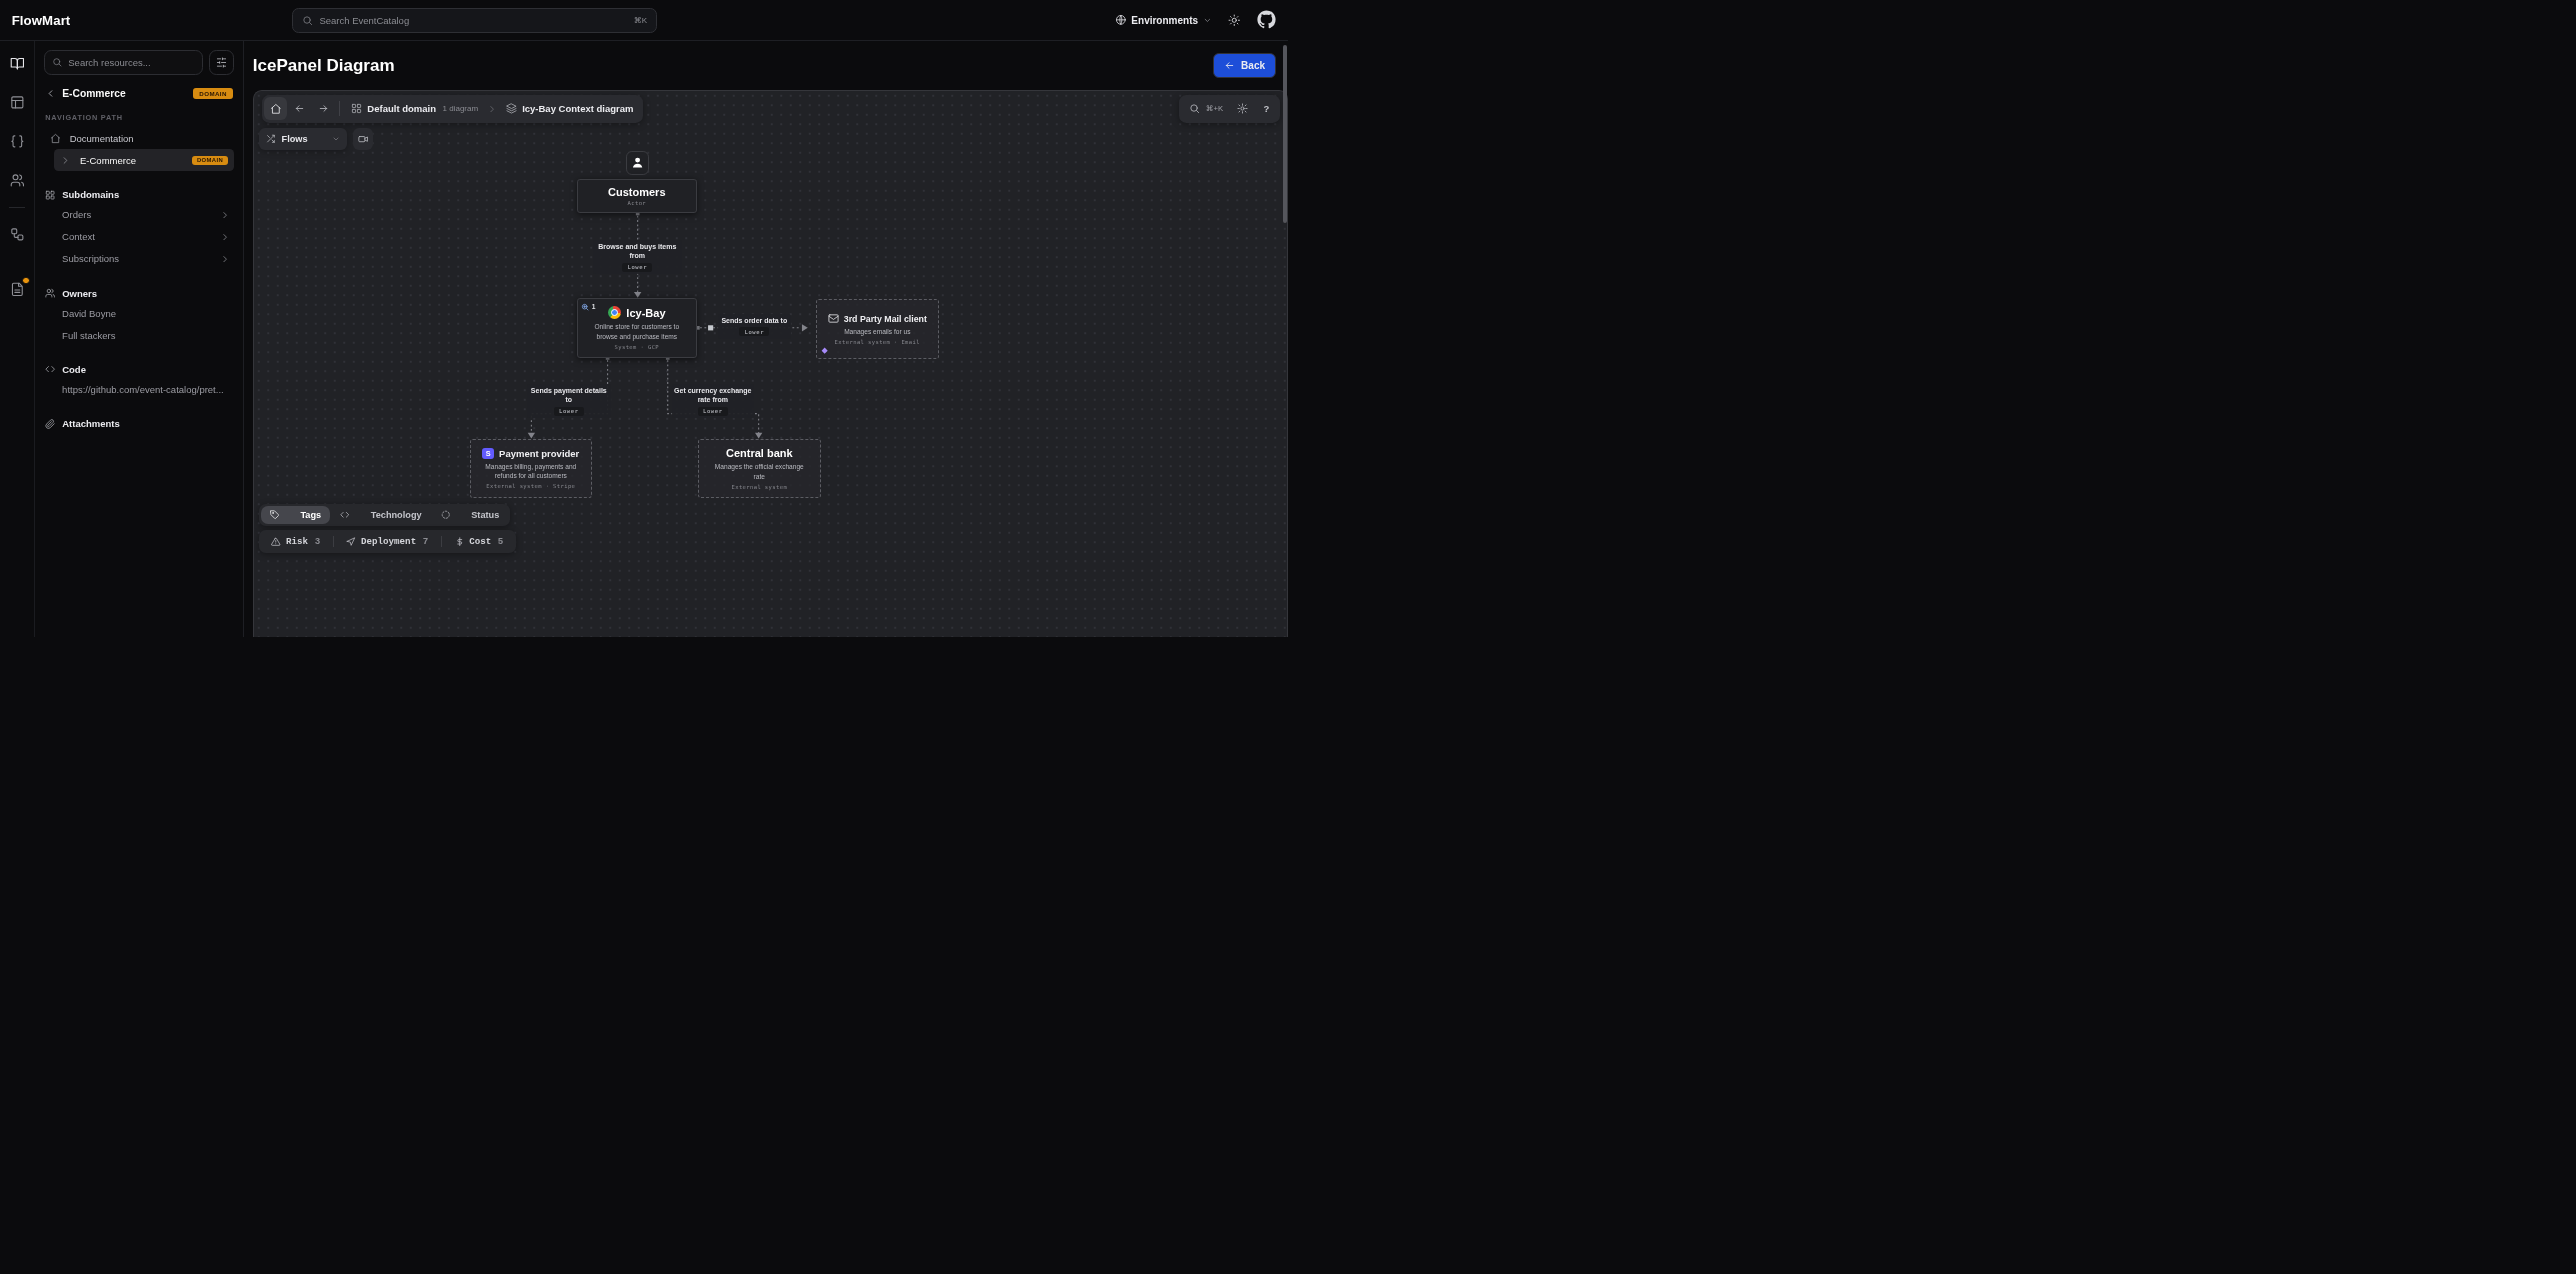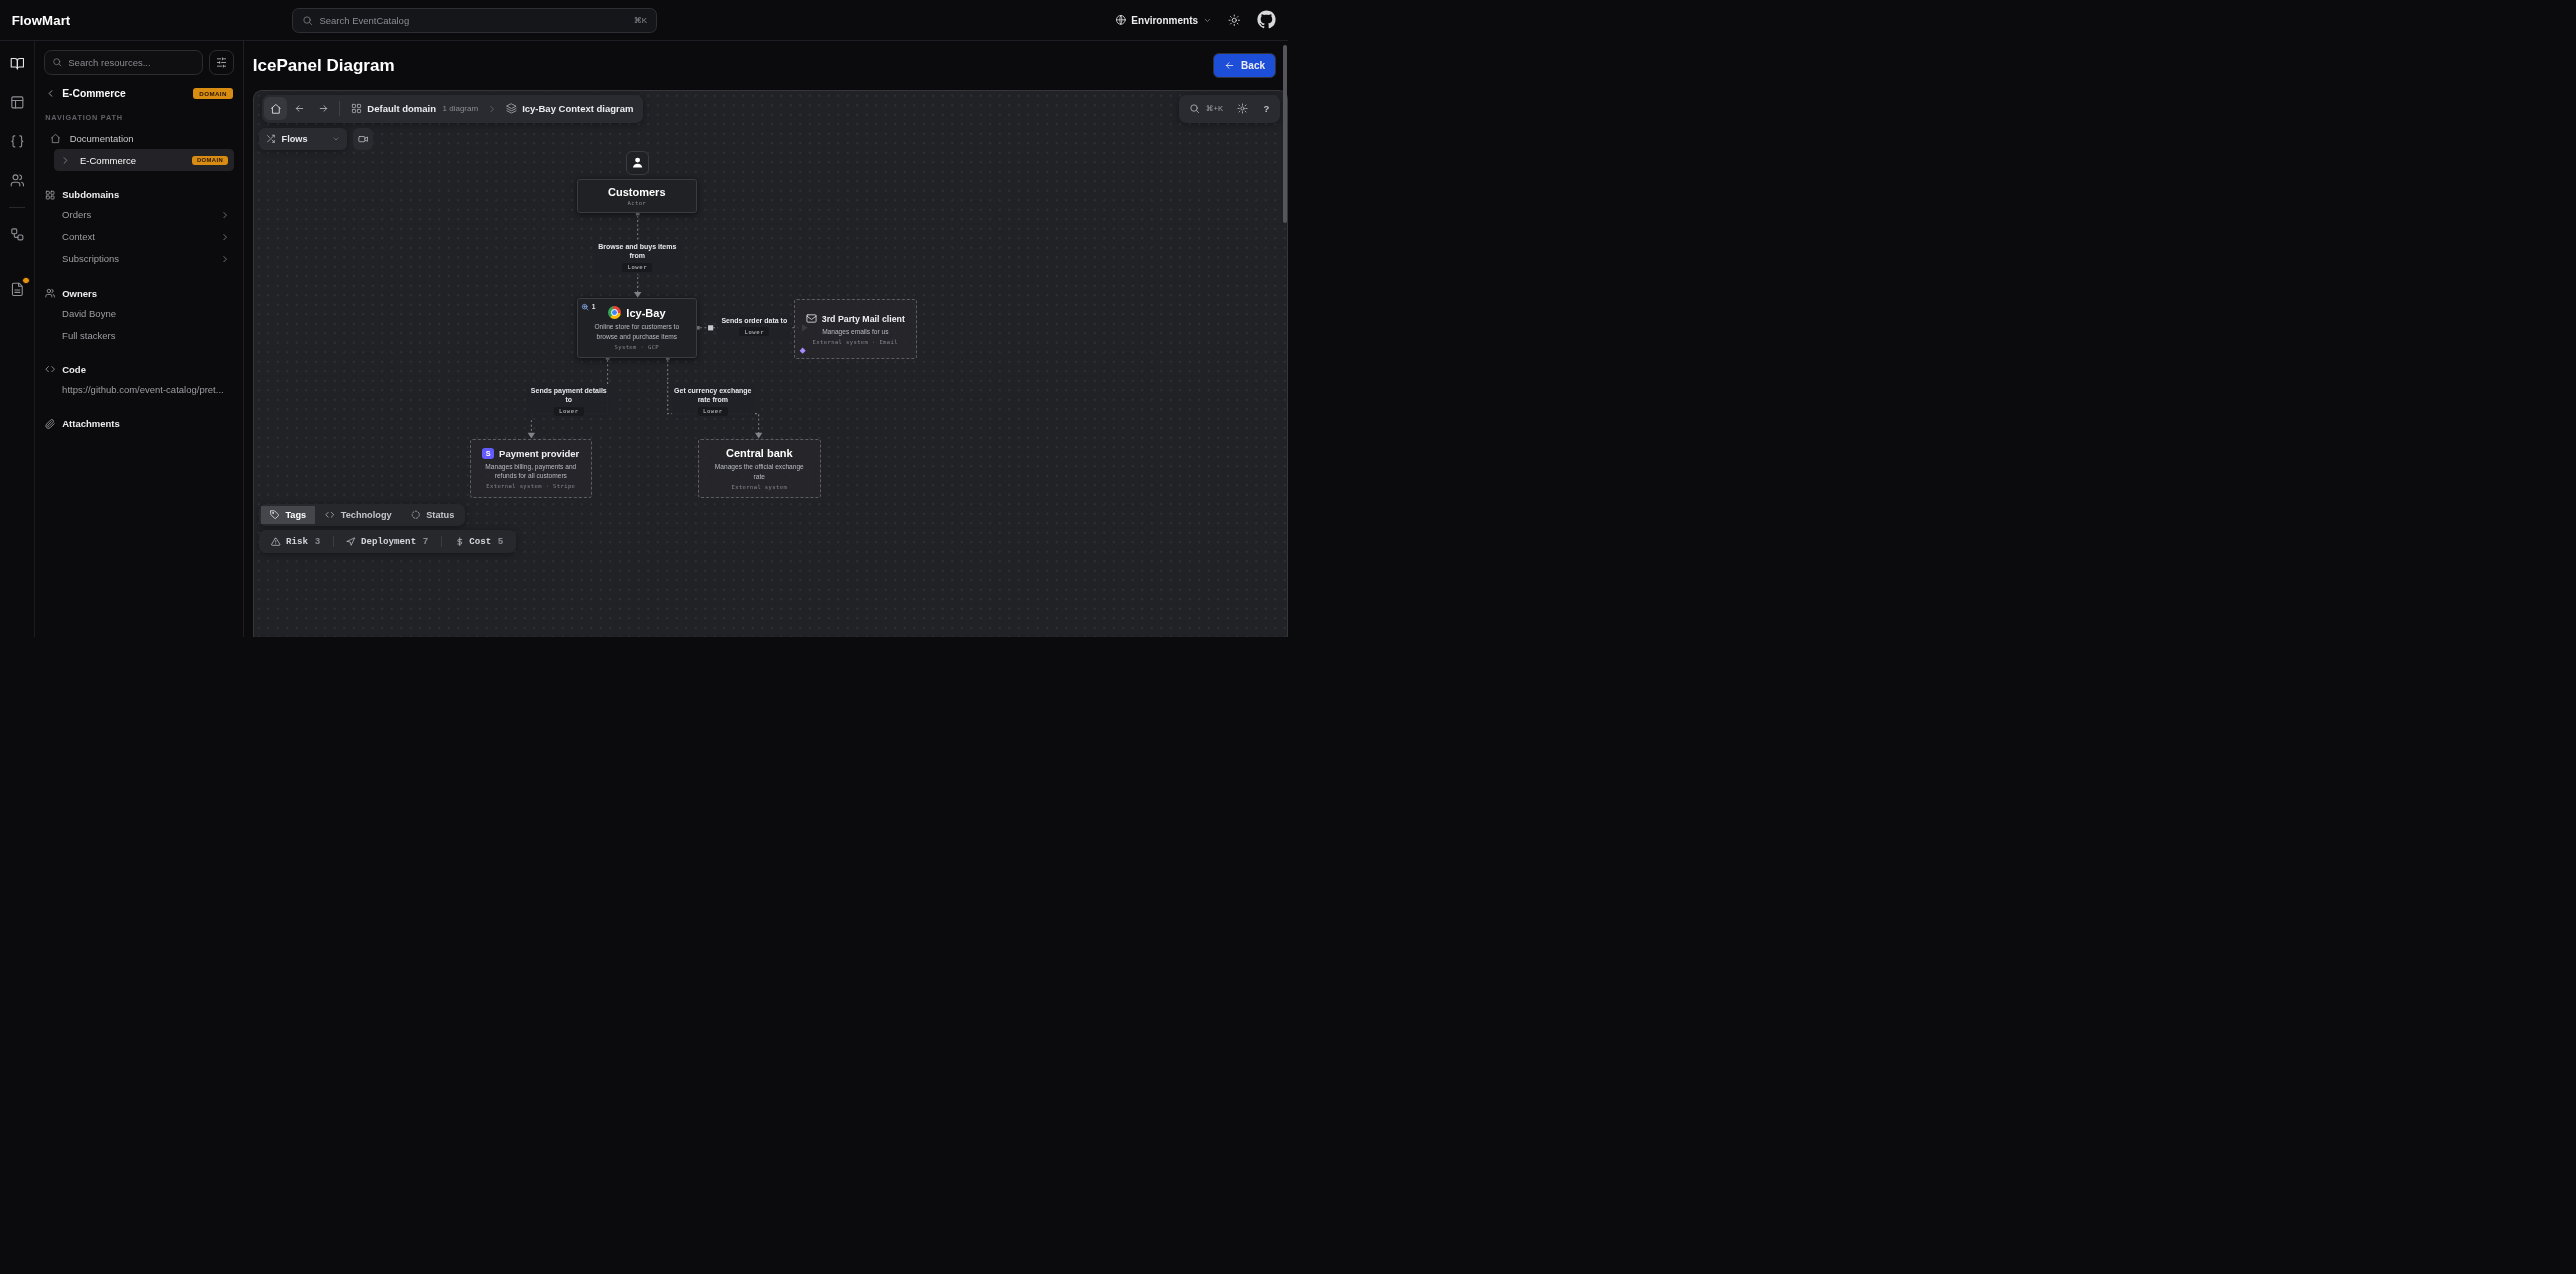--- a/index.html
+++ b/index.html
@@ -105,21 +105,21 @@
   .mail-glyph { width:11px; height:11px; color:#e4e4e8; flex:none; }
   .mini-purple { position:absolute; left:4.4px; bottom:3.7px; width:7.3px; height:7.3px; color:#a78bfa; }
 
   
   .edge-label { position:absolute; z-index:3; display:flex; flex-direction:column; align-items:center; gap:2.2px; text-align:center; background:rgba(33,34,38,.95); border-radius:2.9px; padding:2.2px 1.5px; cursor:pointer; }
   .edge-text { font-size:7px; font-weight:700; color:#e8e8ec; line-height:1.3; }
   .edge-tag { font-family:"DejaVu Sans Mono",monospace; font-size:5.5px; font-weight:700; letter-spacing:0.6px; color:#9fa0a6; background:#18191c; padding:1.5px 5.1px; border-radius:2.2px; }
 
   
   .legend-row { position:absolute; display:flex; align-items:center; background:#27282c; border-radius:6.6px; padding:2.2px; gap:1.5px; z-index:5; box-shadow:0 1.5px 5.9px rgba(0,0,0,.35); }
-  .ltab { display:flex; align-items:center; gap:6px; padding:3.7px 8.8px; border-radius:1px; font-size:9.2px; font-weight:600; color:#c3c4ca; cursor:pointer; }
+  .ltab { display:flex; align-items:center; gap:21px; padding:3.7px 8.8px; border-radius:7px; font-size:9.2px; font-weight:600; color:#c3c4ca; cursor:pointer; }
   .ltab.active { background:#45464c; color:#fff; }
   .ltab svg { width:9.5px; height:9.5px; }
   .stats-row { padding:2.9px 3.7px; gap:4px;font-family:Liberation Mono, monospace; }
   .lstat { display:flex; align-items:center; gap:5.1px; padding:2.9px 8.8px; font-size:9.2px; font-weight:600; color:#d4d5da; cursor:pointer; }
   .lstat svg { width:9.5px; height:9.5px; color:#c9cad0; }
   .lstat .c { color:#8b8c92; margin-left:1.5px; }
   .lsep { width:0.7px; height:11px; background:#3c3d42; }
 
   .page-scroll { position:absolute; right:1.5px; top:45px; width:3.7px; height:178px; border-radius:2.2px; background:#55565c; z-index:20; cursor:pointer; }
 </style>
@@ -460,21 +460,21 @@
           <span>1</span>
         </div>
         <div class="n-head">
           <span class="chrome-icon"></span>
           <span class="n-title lg">Icy-Bay</span>
         </div>
         <div class="n-desc">Online store for customers to browse and purchase items</div>
         <div class="n-meta">System · GCP</div>
       </div>
 
-      <div class="node dashed" style="left:540px;top:208px;width:123px;height:60px;">
+      <div class="node dashed" style="left:562px;top:208px;width:123px;height:60px;">
         <div class="n-head">
           <svg class="ic mail-glyph" viewBox="0 0 24 24">
               <rect x="2" y="4" width="20" height="16" rx="2"></rect>
               <path d="m2 7 10 7L22 7"></path>
             </svg>
           <span class="n-title sm">3rd Party Mail client</span>
         </div>
         <div class="n-desc">Manages emails for us</div>
         <div class="n-meta">External system · Email</div>
         <svg class="mini-purple" viewBox="0 0 24 24">

